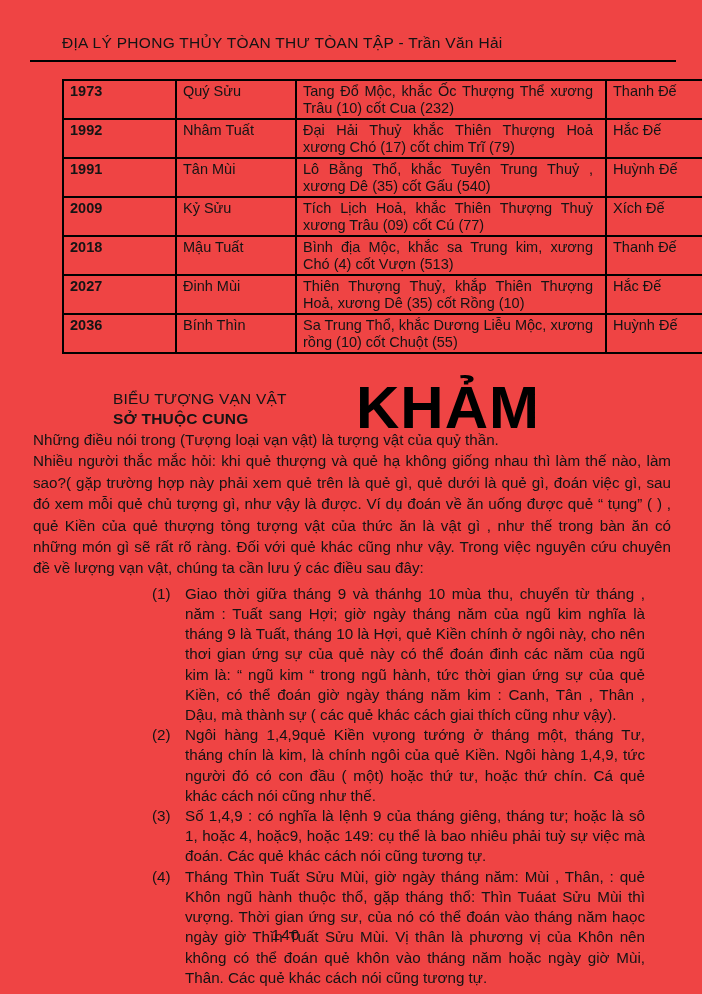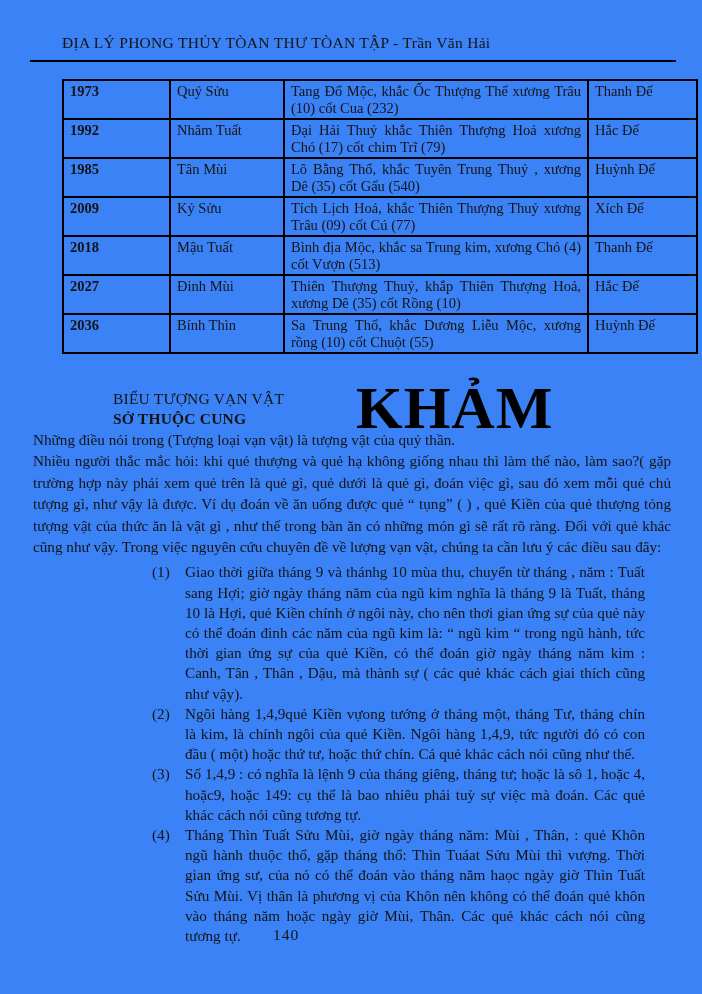--- a/index.html
+++ b/index.html
@@ -1,35 +1,35 @@
 <!DOCTYPE html>
 <html><head>
 <meta charset="utf-8">
 <style>
   html,body { margin:0; padding:0; background:#e8e8e8; }
   .page {
     position:relative; width:702px; height:994px; margin:0 auto;
-    background:#3b82f6; color:#141414; overflow:hidden;
-    font-family:Liberation Serif, serif;
+    background:#ef4444; color:#141414; overflow:hidden;
+    font-family:Liberation Sans, sans-serif;
   }
   .header-title {
     position:absolute; left:62px; top:34px;
     font-size:15.5px; letter-spacing:.3px; white-space:nowrap;
   }
   .header-rule {
     position:absolute; left:30px; right:26px; top:60px;
     border-top:2px solid #000;
   }
   table.years {
     position:absolute; left:62px; top:79px; width:578px;
     border-collapse:collapse; table-layout:fixed;
   }
   table.years td {
     border:2px solid #000; vertical-align:top;
-    font-size:14.5px; line-height:17px; padding:2px 6px 1px 6px;
+    font-size:14.5px; line-height:17px; padding:2px 12px 1px 6px;
     height:33px;
   }
   td.c-year  { width:93px;  font-weight:bold; padding-left:8px; }
   td.c-canchi{ width:100px; }
   td.c-desc  { width:290px; text-align:justify; }
   td.c-de    { width:95px;  }
   .sec-h1 { position:absolute; left:113px; top:390px; font-size:15.5px; letter-spacing:.2px; }
   .sec-h2 { position:absolute; left:113px; top:410px; font-size:15.5px; font-weight:bold; letter-spacing:.2px; }
   .big-word {
     position:absolute; left:356px; top:378px; z-index:3;
@@ -65,21 +65,21 @@
         <td class="c-desc">Tang Đổ Mộc, khắc Ốc Thượng Thể xương Trâu (10) cốt Cua (232)</td>
         <td class="c-de">Thanh Đế</td>
       </tr>
       <tr>
         <td class="c-year">1992</td>
         <td class="c-canchi">Nhâm Tuất</td>
         <td class="c-desc">Đại Hải Thuỷ khắc Thiên Thượng Hoả xương Chó (17) cốt chim Trĩ (79)</td>
         <td class="c-de">Hắc Đế</td>
       </tr>
       <tr>
-        <td class="c-year">1985</td>
+        <td class="c-year">1991</td>
         <td class="c-canchi">Tân Mùi</td>
         <td class="c-desc">Lô Bằng Thổ, khắc Tuyên Trung Thuỷ , xương Dê (35) cốt Gấu (540)</td>
         <td class="c-de">Huỳnh Đế</td>
       </tr>
       <tr>
         <td class="c-year">2009</td>
         <td class="c-canchi">Kỷ Sửu</td>
         <td class="c-desc">Tích Lịch Hoả, khắc Thiên Thượng Thuỷ xương Trâu (09) cốt Cú (77)</td>
         <td class="c-de">Xích Đế</td>
       </tr>

